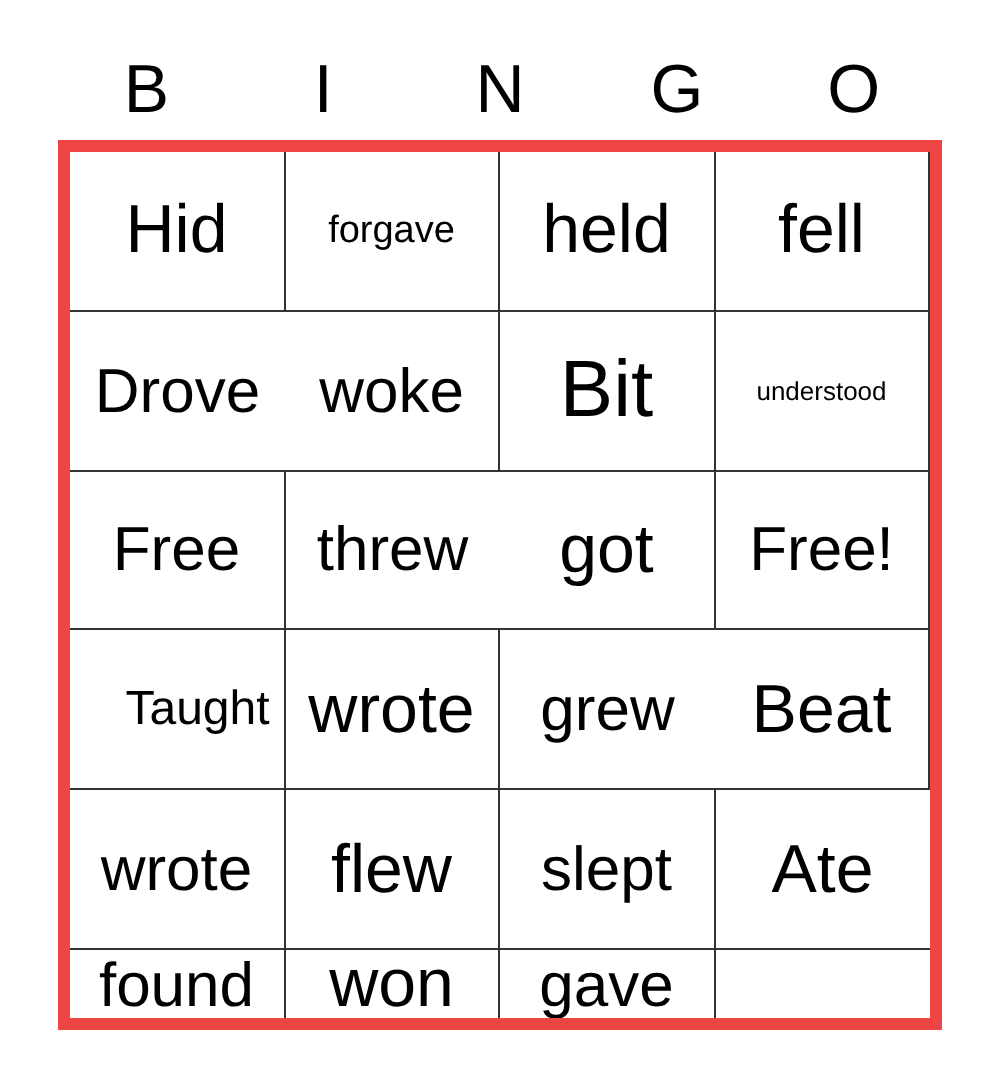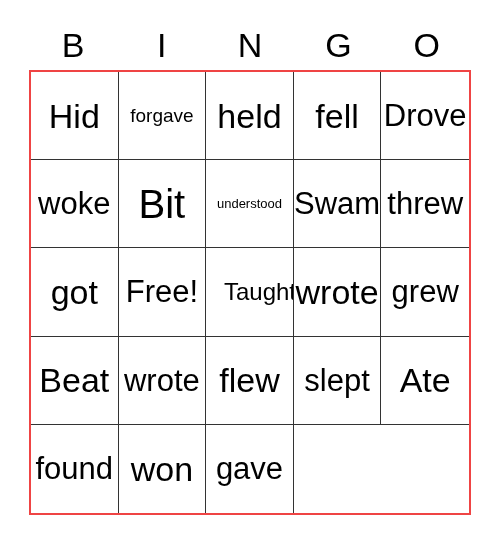--- a/index.html
+++ b/index.html
@@ -44,23 +44,23 @@
   }
 
   
   #bingo-grid {
     position: absolute;
     left: 29px;
     top: 70px;
     width: 442px;
     height: 445px;
     box-sizing: border-box;
-    border: 2px solid #ef4444;
+    border: 6px solid #ef4444;
     display: grid;
-    grid-template-columns: repeat(5, 1fr);
+    grid-template-columns: repeat(4, 1fr);
     grid-template-rows: repeat(5, 1fr);
     background: #ffffff;
   }
   .bingo-cell {
     box-sizing: border-box;
     border-right: 1px solid #333333;
     border-bottom: 1px solid #333333;
     display: flex;
     align-items: center;
     justify-content: center;
@@ -123,21 +123,21 @@
     <div class="bingo-cell">
         <span class="cell-text fs-md">woke</span>
       </div>
     <div class="bingo-cell">
         <span class="cell-text fs-xl">Bit</span>
       </div>
     <div class="bingo-cell">
         <span class="cell-text fs-xxs">understood</span>
       </div>
     <div class="bingo-cell">
-        <span class="cell-text fs-md">Swam</span>
+        <span class="cell-text fs-md">Free</span>
       </div>
 
     <div class="bingo-cell">
         <span class="cell-text fs-md">threw</span>
       </div>
     <div class="bingo-cell">
         <span class="cell-text fs-lg">got</span>
       </div>
     <div class="bingo-cell">
         <span class="cell-text fs-md">Free!</span>

